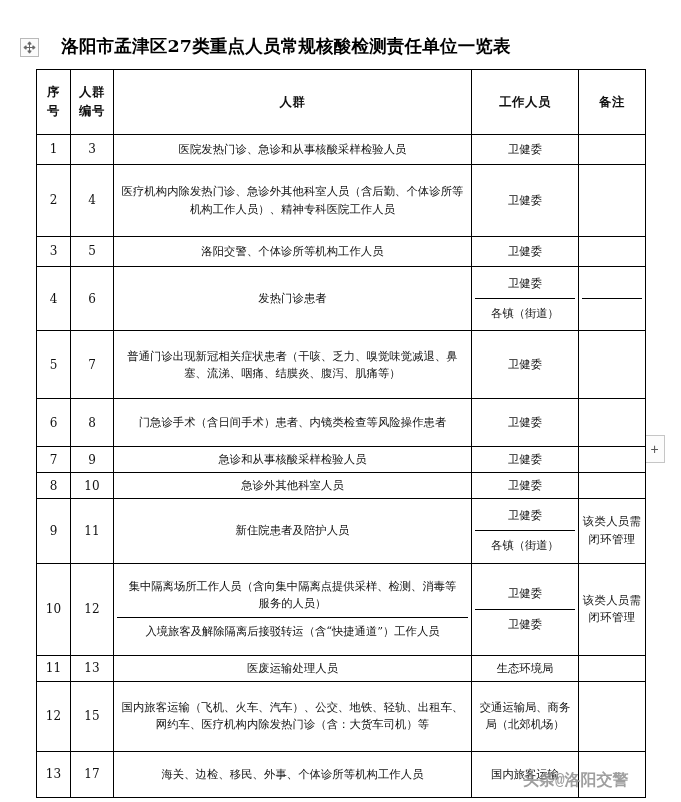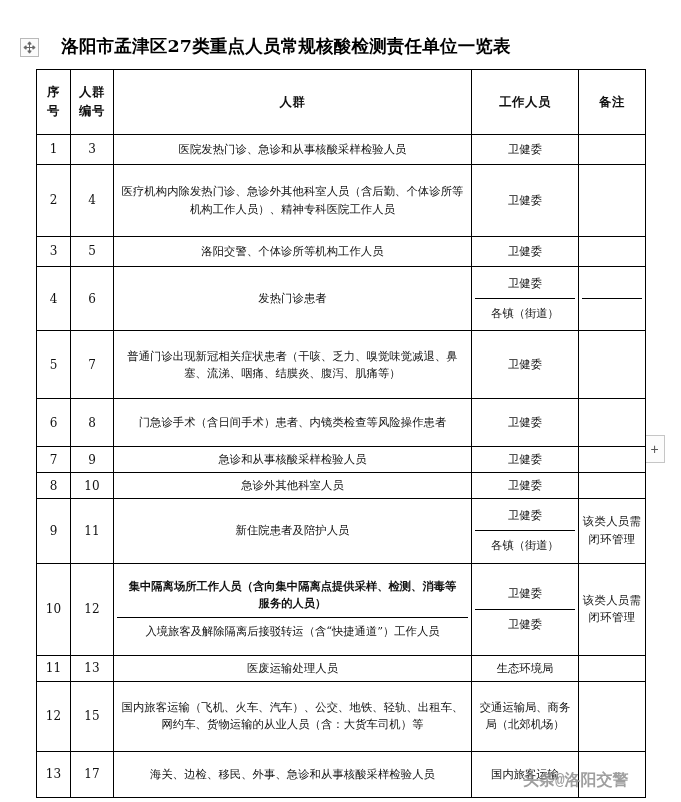--- a/index.html
+++ b/index.html
@@ -101,21 +101,21 @@
   td.split-cell > .half {
     padding: 6px 2px;
   }
   td.split-cell > .half.top { border-bottom: 1px solid #000; }
 
   
   td.split-grp { padding: 0; }
   td.split-grp > .half {
     padding: 5px 9px;
   }
-  td.split-grp > .half.top { border-bottom: 1px solid #000; font-weight: bold; }
+  td.split-grp > .half.top { border-bottom: 1px solid #000; }
 
   .note-text { letter-spacing: .4px; line-height: 1.55; margin-left: 35px; }
 
   
   #watermark {
     position: absolute;
     left: 523px; top: 770px;
     font-size: 16px;
     font-weight: bold;
     font-family: Liberation Mono, monospace;
@@ -268,29 +268,29 @@
         <td class="num">11</td>
         <td class="num">13</td>
         <td class="grp-text">医废运输处理人员</td>
         <td>生态环境局</td>
         <td></td>
       </tr>
 
       <tr style="height:70px">
         <td class="num">12</td>
         <td class="num">15</td>
-        <td class="grp-text">国内旅客运输（飞机、火车、汽车）、公交、地铁、轻轨、出租车、网约车、货物运输的从业人员（含：大货车司机）等</td>
+        <td class="grp-text">国内旅客运输（飞机、火车、汽车）、公交、地铁、轻轨、出租车、网约车、医疗机构内除发热门诊（含：大货车司机）等</td>
         <td>交通运输局、商务局（北郊机场）</td>
         <td></td>
       </tr>
 
       <tr style="height:46px">
         <td class="num">13</td>
         <td class="num">17</td>
-        <td class="grp-text">海关、边检、移民、外事、急诊和从事核酸采样检验人员</td>
+        <td class="grp-text">海关、边检、移民、外事、个体诊所等机构工作人员</td>
         <td>国内旅客运输</td>
         <td></td>
       </tr>
     </tbody>
   </table>
 
   <div id="watermark">头条@洛阳交警</div>
 
 </div>
 

